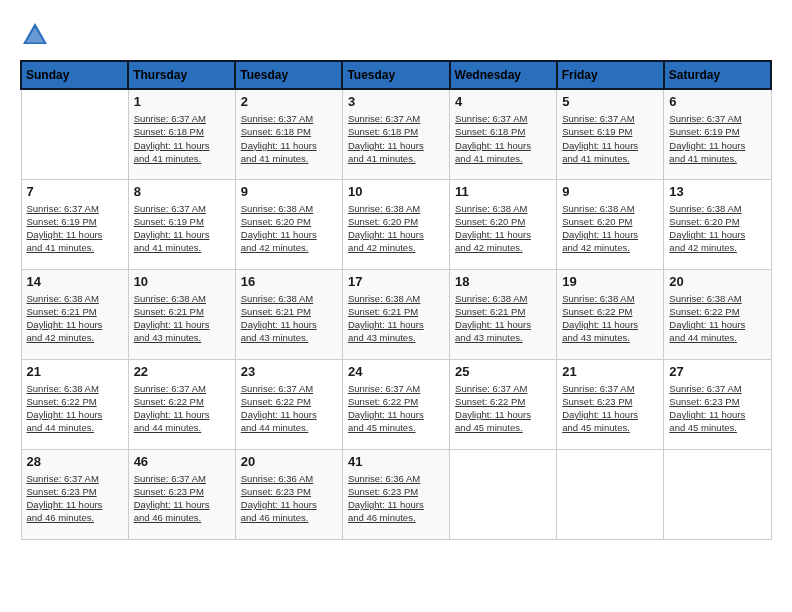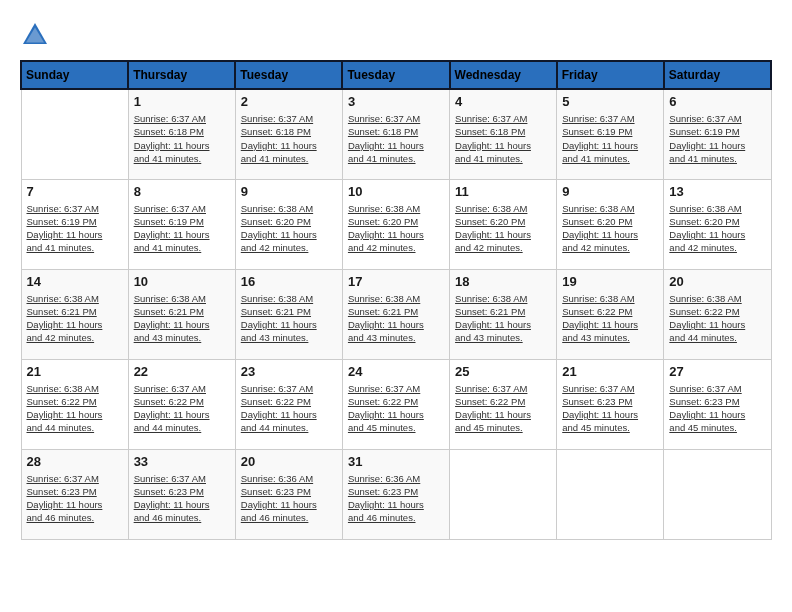--- a/index.html
+++ b/index.html
@@ -324,35 +324,35 @@
       </tr>
       <tr>
         <td>
           <div class="day-num">28</div>
           <div class="day-info" style="white-space: pre-line;">Sunrise: 6:37 AM
 Sunset: 6:23 PM
 Daylight: 11 hours
 and 46 minutes.</div>
         </td>
         <td>
-          <div class="day-num">33</div>
+          <div class="day-num">46</div>
           <div class="day-info" style="white-space: pre-line;">Sunrise: 6:37 AM
 Sunset: 6:23 PM
 Daylight: 11 hours
 and 46 minutes.</div>
         </td>
         <td>
           <div class="day-num">20</div>
           <div class="day-info" style="white-space: pre-line;">Sunrise: 6:36 AM
 Sunset: 6:23 PM
 Daylight: 11 hours
 and 46 minutes.</div>
         </td>
         <td>
-          <div class="day-num">31</div>
+          <div class="day-num">41</div>
           <div class="day-info" style="white-space: pre-line;">Sunrise: 6:36 AM
 Sunset: 6:23 PM
 Daylight: 11 hours
 and 46 minutes.</div>
         </td>
         <td class="empty-cell"></td>
         <td class="empty-cell"></td>
         <td class="empty-cell"></td>
       </tr>
     </tbody>

